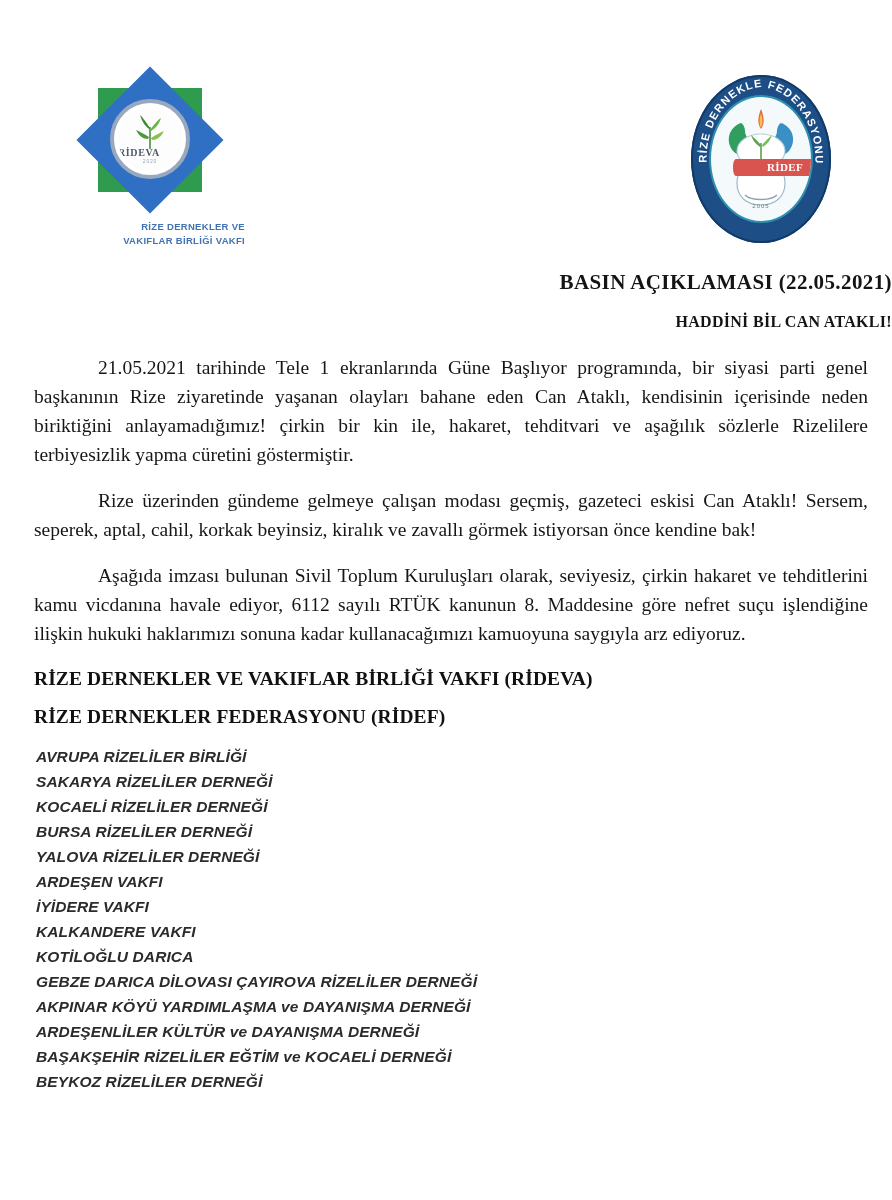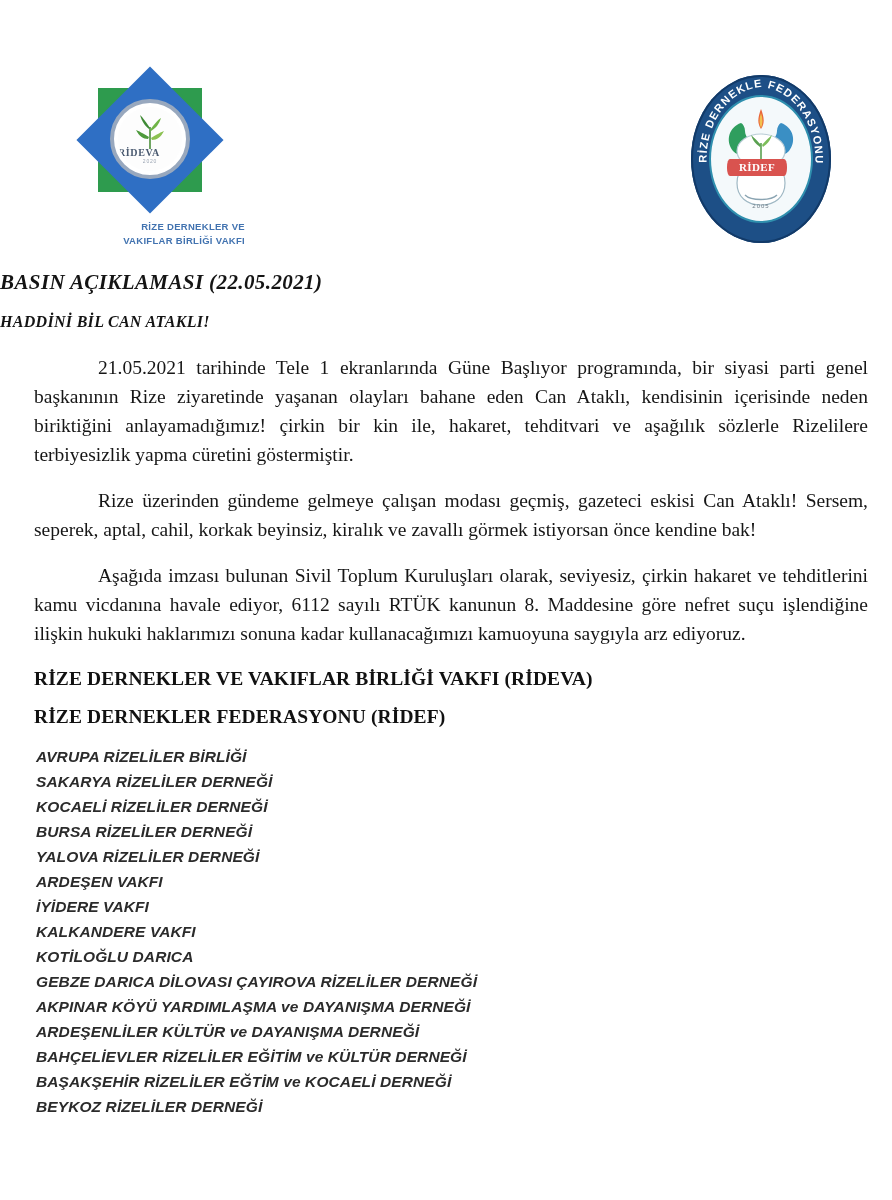--- a/index.html
+++ b/index.html
@@ -161,51 +161,51 @@
   }
   .rf-art {
     position: absolute;
     left: 0;
     top: 0;
     width: 100px;
     height: 124px;
   }
   .rf-banner {
     position: absolute;
-    left: 16px;
+    left: 22px;
     top: 62px;
     width: 60px;
     height: 17px;
     background: #d9534f;
     border-radius: 3px/8px;
     color: #ffffff;
     font-family: "Liberation Serif", serif;
     font-size: 11px;
     font-weight: bold;
     letter-spacing: 0.4px;
     text-align: center;
     line-height: 17px;
+    padding-left: 22px;
   }
   .rf-year {
     position: absolute;
     left: 0;
     top: 106px;
     width: 100px;
     text-align: center;
     font-family: "Liberation Sans", sans-serif;
     font-size: 6px;
     letter-spacing: 1px;
     color: #6d7b85;
   }
 
   
   .title-block {
-    text-align: left;
+    text-align: right;
     margin-top: 2px;
-    font-style: italic;
   }
   .doc-title {
     font-family: "Liberation Serif", serif;
     font-size: 21px;
     font-weight: bold;
     letter-spacing: 0.4px;
     color: #141414;
     margin: 0 0 18px 0;
   }
   .doc-subtitle {
@@ -349,18 +349,17 @@
     <li>KOCAELİ RİZELİLER DERNEĞİ</li>
     <li>BURSA RİZELİLER DERNEĞİ</li>
     <li>YALOVA RİZELİLER DERNEĞİ</li>
     <li>ARDEŞEN VAKFI</li>
     <li>İYİDERE VAKFI</li>
     <li>KALKANDERE VAKFI</li>
     <li>KOTİLOĞLU DARICA</li>
     <li>GEBZE DARICA DİLOVASI ÇAYIROVA RİZELİLER DERNEĞİ</li>
     <li>AKPINAR KÖYÜ YARDIMLAŞMA  ve DAYANIŞMA DERNEĞİ</li>
     <li>ARDEŞENLİLER KÜLTÜR ve DAYANIŞMA DERNEĞİ</li>
-    <li>BAHÇELİEVLER RİZELİLER EĞİTİM ve KÜLTÜR DERNEĞİ</li>
     <li>BAŞAKŞEHİR RİZELİLER EĞTİM ve KOCAELİ DERNEĞİ</li>
     <li>BEYKOZ RİZELİLER DERNEĞİ</li>
   </ul>
 
 </div>
 
 </body></html>

